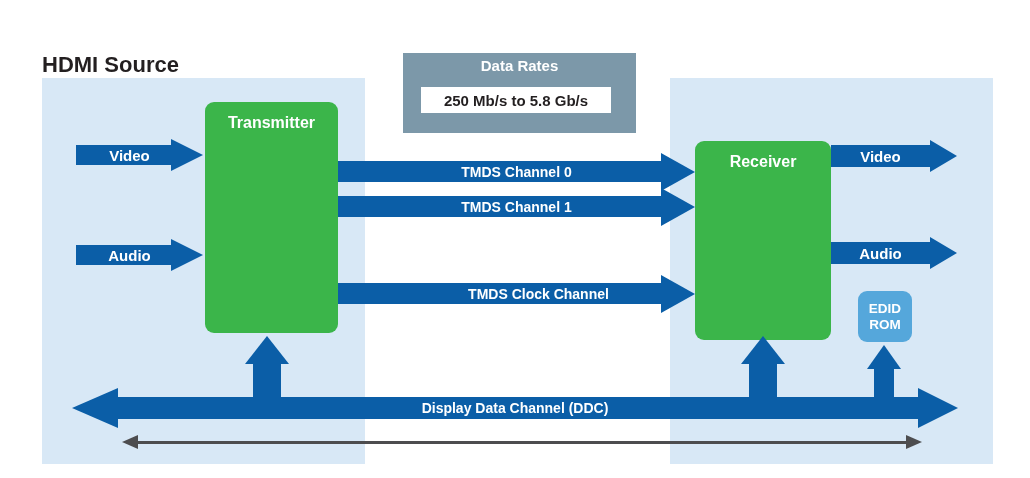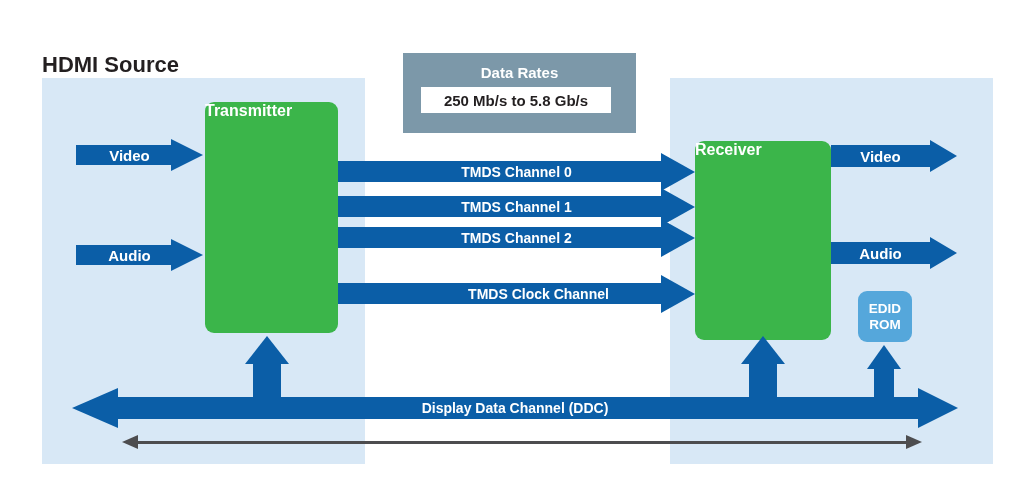--- a/index.html
+++ b/index.html
@@ -11,25 +11,25 @@
     --cec:#4D4D4F;
     --dark:#231F20;
   }
   html,body{margin:0;padding:0;background:#fff;}
   body{font-family:"Liberation Sans", sans-serif;}
   .canvas{position:relative;width:1030px;height:478px;background:#fff;overflow:hidden;}
 
   .panel{position:absolute;background:var(--panel);}
   .region-title{position:absolute;text-align:left;font-weight:700;font-size:22px;color:var(--dark);}
 
-  .block{position:absolute;background:var(--green);border-radius:9px;
-         color:#fff;font-weight:700;font-size:16px;box-sizing:border-box;}
+  .block{position:absolute;background:var(--green);border-radius:9px;text-align:center;
+         color:#fff;font-weight:700;font-size:16px;padding-top:12px;box-sizing:border-box;}
 
   .datarates{position:absolute;left:403px;top:53px;width:233px;height:80px;background:var(--slate);box-sizing:border-box;}
-  .datarates .dr-title{display:block;text-align:center;margin-top:11px;color:#fff;font-weight:700;font-size:15px;}
+  .datarates .dr-title{display:block;text-align:center;margin-top:4px;color:#fff;font-weight:700;font-size:15px;}
   .datarates .dr-value{position:absolute;left:18px;top:34px;width:190px;height:26px;background:#fff;
                        display:flex;align-items:center;justify-content:center;
                        color:var(--dark);font-weight:700;font-size:15px;}
 
   .h-arrow{position:absolute;}
   .h-arrow .shaft{position:absolute;background:var(--blue);}
   .h-arrow .head{position:absolute;width:0;height:0;border-style:solid;border-color:transparent;}
   .h-arrow .lbl{position:absolute;display:flex;align-items:center;justify-content:center;
                 color:#fff;font-weight:700;}
 
@@ -79,25 +79,20 @@
   <div class="h-arrow" style="left:338px;top:153px;width:357px;height:38px;">
     <div class="shaft" style="top:8px;height:21px;width:323px;"></div>
     <div class="head" style="left:323px;border-width:19px 0 19px 34px;border-left-color:var(--blue);"></div>
     <div class="lbl" style="inset:0;font-size:14px;">TMDS Channel 0</div>
   </div>
   <div class="h-arrow" style="left:338px;top:188px;width:357px;height:38px;">
     <div class="shaft" style="top:8px;height:21px;width:323px;"></div>
     <div class="head" style="left:323px;border-width:19px 0 19px 34px;border-left-color:var(--blue);"></div>
     <div class="lbl" style="inset:0;font-size:14px;">TMDS Channel 1</div>
   </div>
-  <div class="h-arrow" style="left:338px;top:219px;width:357px;height:38px;">
-    <div class="shaft" style="top:8px;height:21px;width:323px;"></div>
-    <div class="head" style="left:323px;border-width:19px 0 19px 34px;border-left-color:var(--blue);"></div>
-    <div class="lbl" style="inset:0;font-size:14px;">TMDS Channel 2</div>
-  </div>
   <div class="h-arrow" style="left:338px;top:275px;width:401px;height:38px;">
     <div class="shaft" style="top:8px;height:21px;width:323px;"></div>
     <div class="head" style="left:323px;border-width:19px 0 19px 34px;border-left-color:var(--blue);"></div>
     <div class="lbl" style="inset:0;font-size:14px;">TMDS Clock Channel</div>
   </div>
 
   <div class="h-arrow" style="left:831px;top:140px;width:126px;height:32px;">
     <div class="shaft" style="top:5px;height:22px;width:99px;"></div>
     <div class="head" style="left:99px;border-width:16px 0 16px 27px;border-left-color:var(--blue);"></div>
     <div class="lbl" style="left:0;top:0;width:99px;height:32px;font-size:15px;">Video</div>

